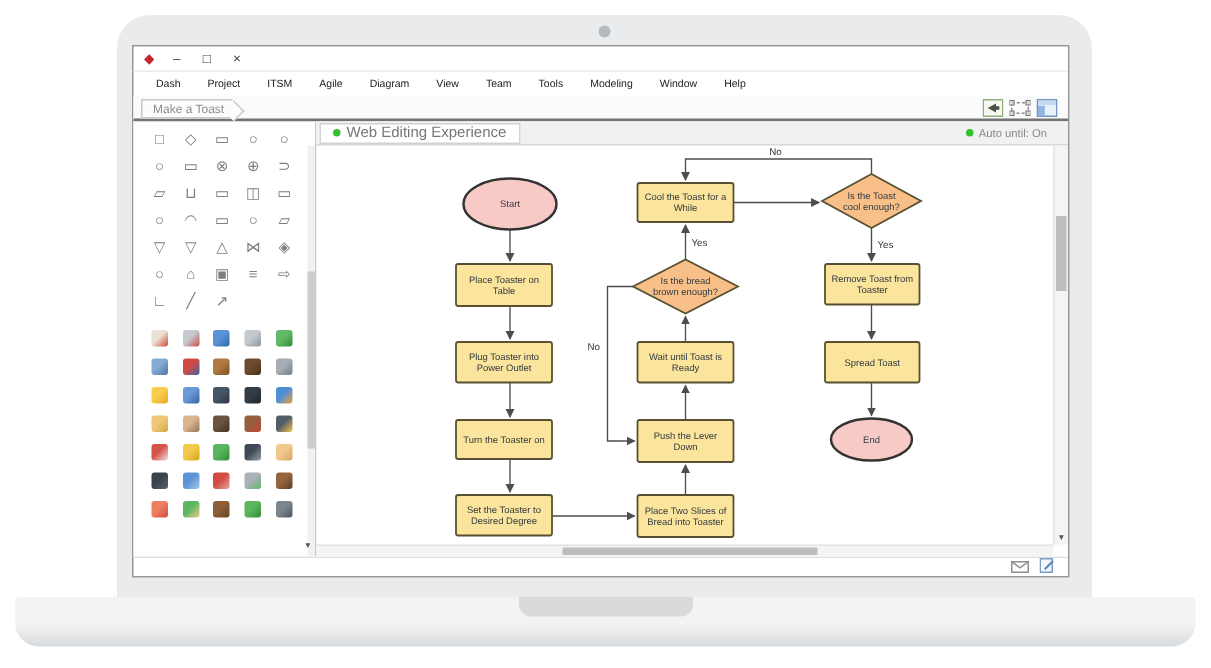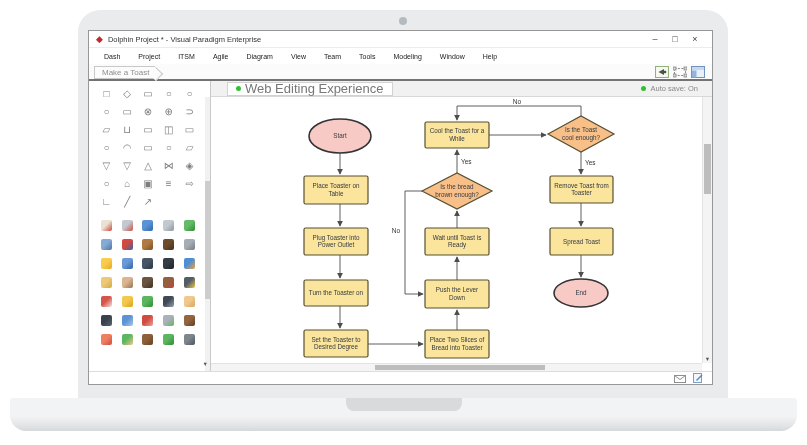--- a/index.html
+++ b/index.html
@@ -37,21 +37,21 @@
   .shape-cell { font-size:10px; line-height:15px; height:15px; color:#7e7e7e; text-align:center; }
   .biz-grid { display:grid; grid-template-columns:repeat(5,1fr); row-gap:8px; padding:7px 10px 0 7px; }
   .biz-cell { width:11px; height:11px; border-radius:2px; justify-self:center; }
   .pal-scrollbar { position:absolute; right:0; top:16px; bottom:0; width:5px; background:#f1f1f1; }
   .pal-thumb { position:absolute; right:0; top:84px; width:5px; height:118px; background:#cdcdcd; }
   .pal-downarrow { position:absolute; right:2px; bottom:4px; font-size:5.5px; color:#555; }
 
   
   .canvas { flex:1; position:relative; background:#fff; min-width:0; }
   .canvas-header { height:16px; background:#f1f1f1; border-bottom:1px solid #d8d8d8; display:flex; align-items:center; }
-  .mode-tab { margin-left:16px; height:14px; background:#fff; border:1px solid #d2d2d2; display:flex; align-items:center; gap:4px; padding:0 8px; font-size:13px; color:#777; }
+  .mode-tab { margin-left:2px; height:14px; background:#fff; border:1px solid #d2d2d2; display:flex; align-items:center; gap:4px; padding:0 8px; font-size:10px; color:#777; }
   .gdot { width:5px; height:5px; border-radius:50%; }
   .autosave { margin-left:auto; display:flex; align-items:center; gap:4px; font-size:7.5px; color:#888; padding-right:14px; }
   .diagram-wrap { position:absolute; left:0; top:16px; right:10px; bottom:8px; overflow:hidden; }
   .v-scroll { position:absolute; right:0; top:16px; bottom:8px; width:10px; background:#f4f4f4; border-left:1px solid #e3e3e3; }
   .v-thumb { position:absolute; left:1px; right:1px; top:47px; height:50px; background:#bdbdbd; }
   .v-arrow { position:absolute; bottom:1px; width:100%; text-align:center; font-size:5.5px; color:#555; }
   .h-scroll { position:absolute; left:0; right:10px; bottom:0; height:8px; background:#f4f4f4; border-top:1px solid #e3e3e3; }
   .h-thumb { position:absolute; top:1px; bottom:1px; left:164px; width:170px; background:#bdbdbd; }
 
   
@@ -61,21 +61,20 @@
 <body>
 
 <div class="stage">
   <div class="bezel"></div>
   <div class="camera"></div>
 
   <div class="appwin">
 
     <div class="titlebar">
       <span class="vp-logo">◆</span>
-      <span class="win-title">Dolphin Project * - Visual Paradigm Enterprise</span>
       <span class="win-btn">–</span>
       <span class="win-btn">□</span>
       <span class="win-btn">×</span>
     </div>
 
     <div class="menubar">
         <span class="menu-item">Dash</span>
         <span class="menu-item">Project</span>
         <span class="menu-item">ITSM</span>
         <span class="menu-item">Agile</span>
@@ -199,21 +198,21 @@
       </div>
 
       <div class="canvas">
         <div class="canvas-header">
           <div class="mode-tab">
             <span class="gdot" style="background: rgb(47, 193, 47);"></span>
             <span>Web Editing Experience</span>
           </div>
           <div class="autosave">
             <span class="gdot" style="background: rgb(47, 193, 47);"></span>
-            <span>Auto save: On</span>
+            <span>Auto until: On</span>
           </div>
         </div>
         <div class="diagram-wrap">
           <svg id="diagram-svg" width="492" height="268" viewBox="0 0 492 268">
               <defs>
                 <marker id="arr" markerWidth="7" markerHeight="7" refX="5.3" refY="3" orient="auto" markerUnits="userSpaceOnUse">
                   <path d="M0,0 L6,3 L0,6 Z" fill="#4d4d4d"></path>
                 </marker>
               </defs>
               <polyline points="129,56 129,77" fill="none" stroke="#4d4d4d" stroke-width="0.9" marker-end="url(#arr)"></polyline>

